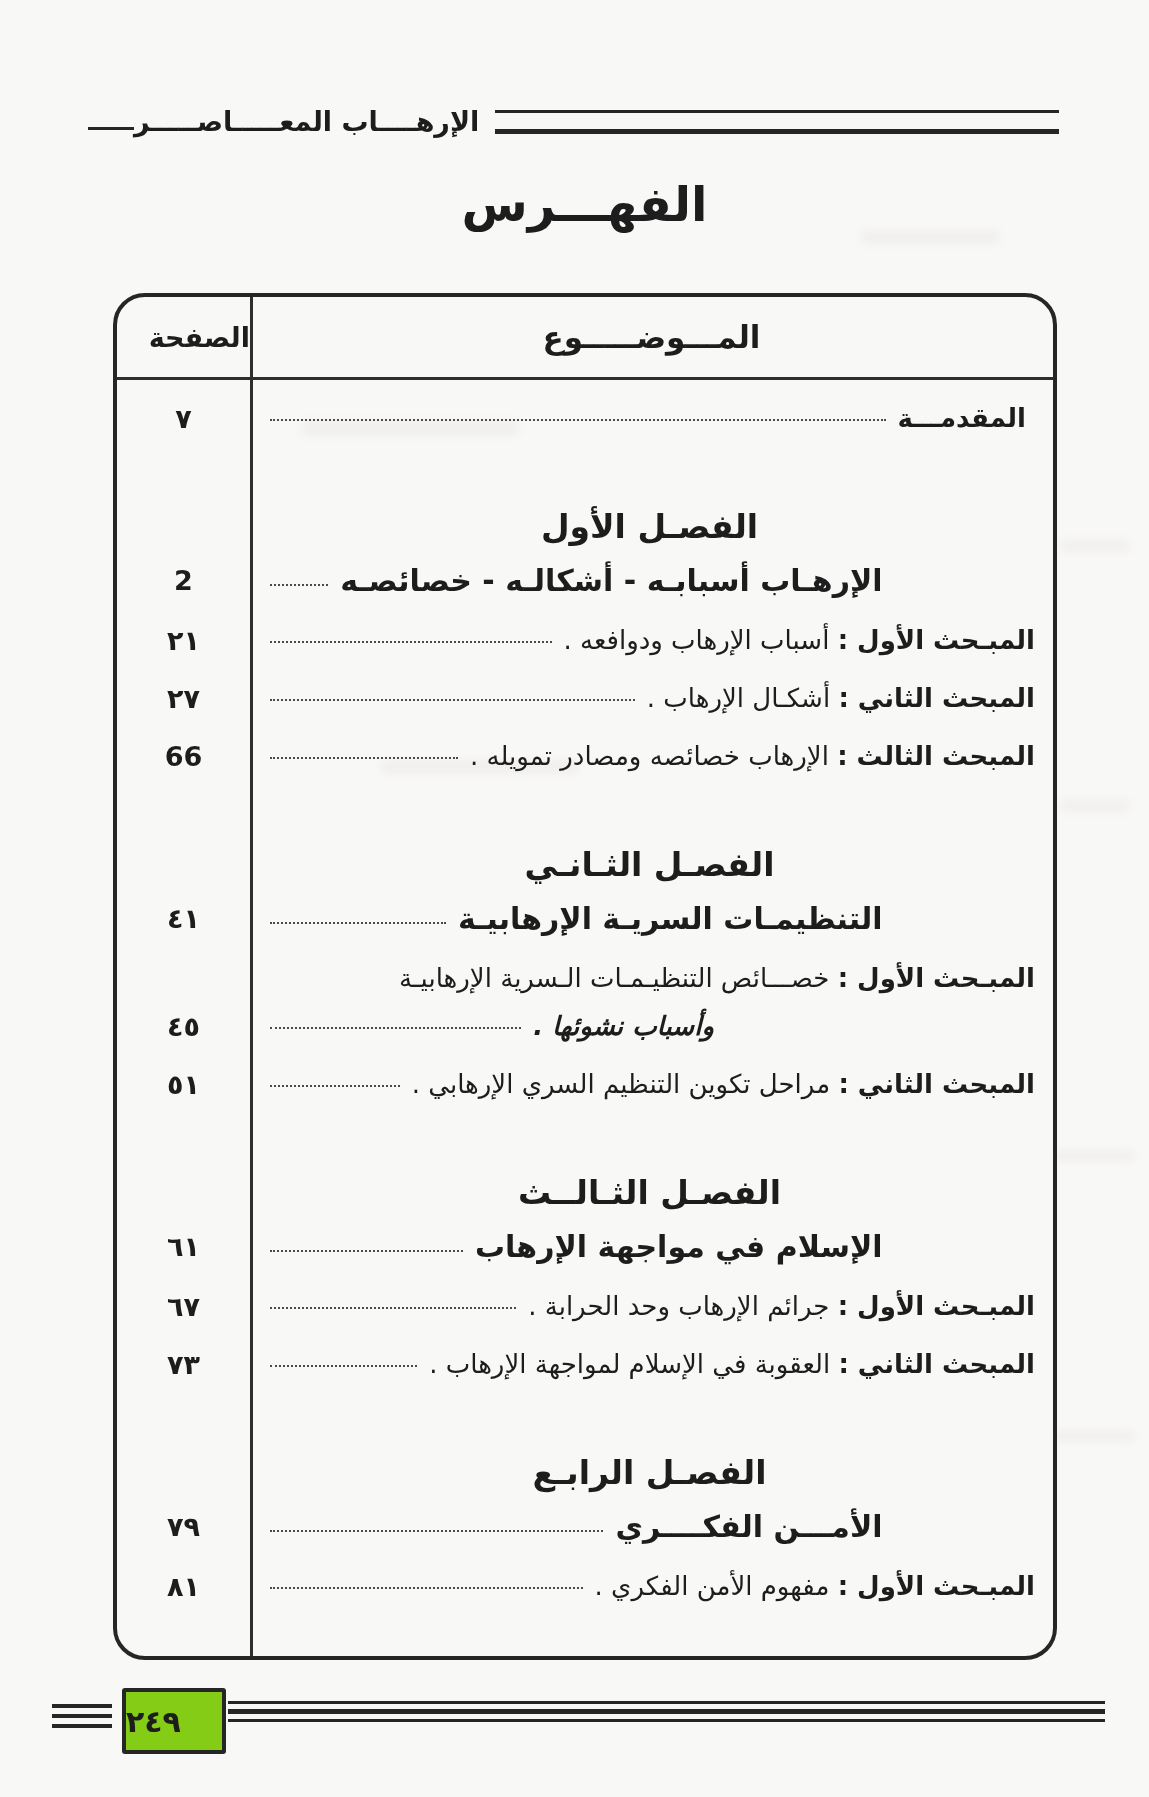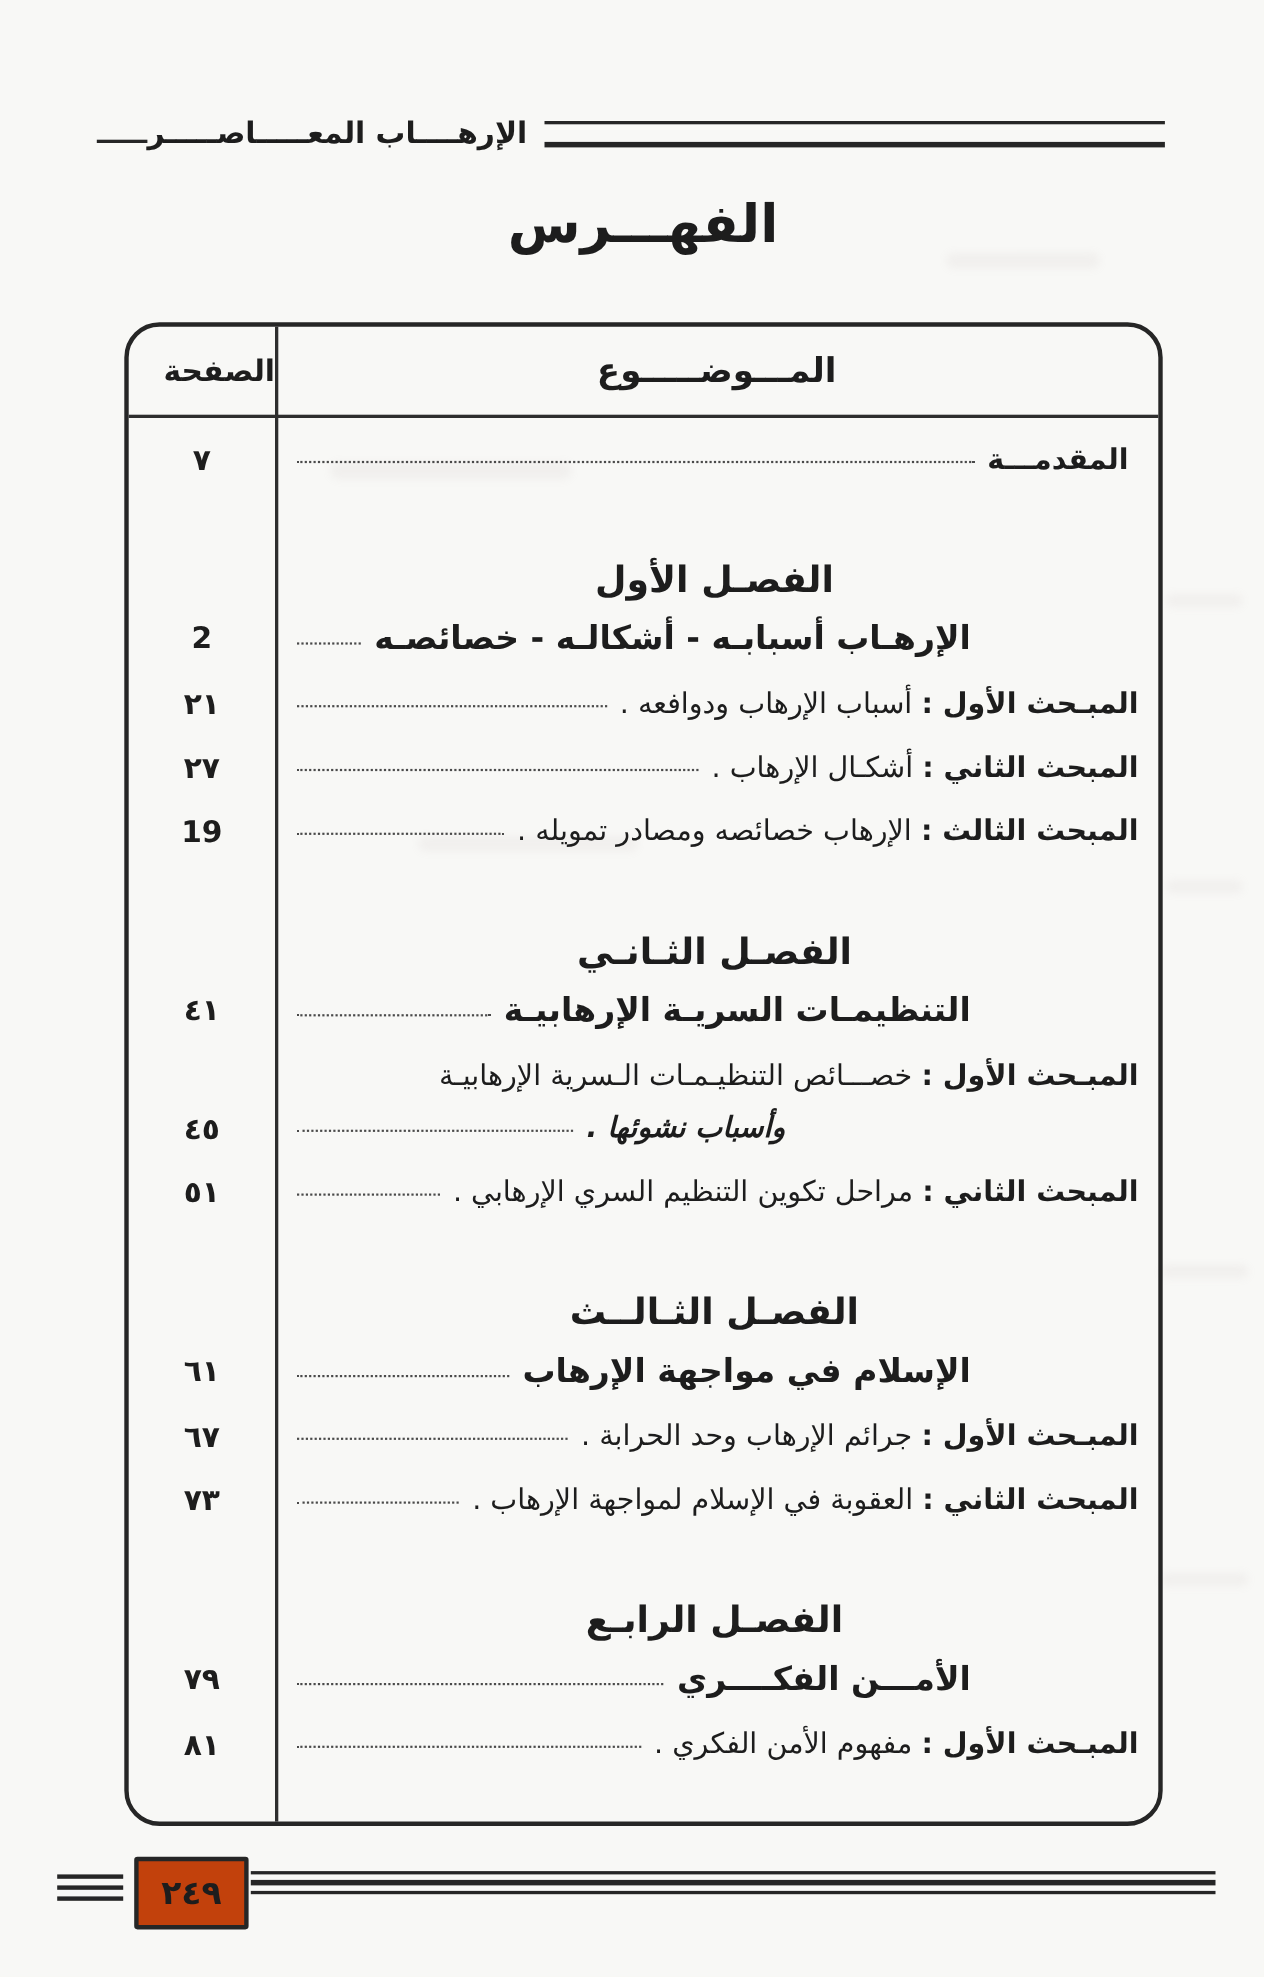--- a/index.html
+++ b/index.html
@@ -56,22 +56,22 @@
   .row.chapter .text{font-weight:bold;}
   .row.wrap1{margin-top:10px;}
   .row.wrap2{margin-top:0;}
   .row.wrap2 .subject-cell{padding-right:330px;font-style:italic;}
 
   
   .footer{position:absolute;left:0;right:0;top:1688px;height:62px;}
   .footer-left-lines{position:absolute;left:52px;top:16px;width:60px;}
   .footer-left-lines div{height:4px;background:#262626;margin-bottom:6px;}
   .folio-box{position:absolute;left:122px;top:0;width:96px;height:58px;
-    border:4px solid #262626;border-radius:3px;background:#c2410c;
-    display:flex;align-items:center;justify-content:center;}
+    border:4px solid #262626;border-radius:3px;background:#84cc16;
+    display:flex;align-items:center;}
   .folio{font-size:30px;font-weight:bold;direction:rtl;}
   .footer-right-lines{position:absolute;left:228px;right:44px;top:13px;}
   .footer-right-lines div{background:#262626;}
   .footer-right-lines .l1{height:3px;margin-bottom:5px;}
   .footer-right-lines .l2{height:5px;margin-bottom:5px;}
   .footer-right-lines .l3{height:3px;}
 </style>
 </head>
 <body>
 
@@ -132,21 +132,21 @@
         </div>
         <div class="row item">
           <div class="page-cell">٢٧</div>
           <div class="subject-cell">
             <span class="label">المبحث الثاني : </span>
             <span class="text">&nbsp;أشكـال الإرهاب .</span>
             <span class="dots"></span>
           </div>
         </div>
         <div class="row item">
-          <div class="page-cell">19</div>
+          <div class="page-cell">66</div>
           <div class="subject-cell">
             <span class="label">المبحث الثالث : </span>
             <span class="text">&nbsp;الإرهاب خصائصه ومصادر تمويله .</span>
             <span class="dots"></span>
           </div>
         </div>
         <div class="row heading">
           <div class="page-cell"></div>
           <div class="subject-cell">
             <span class="heading-text">الفصـل الثـانـي</span>

